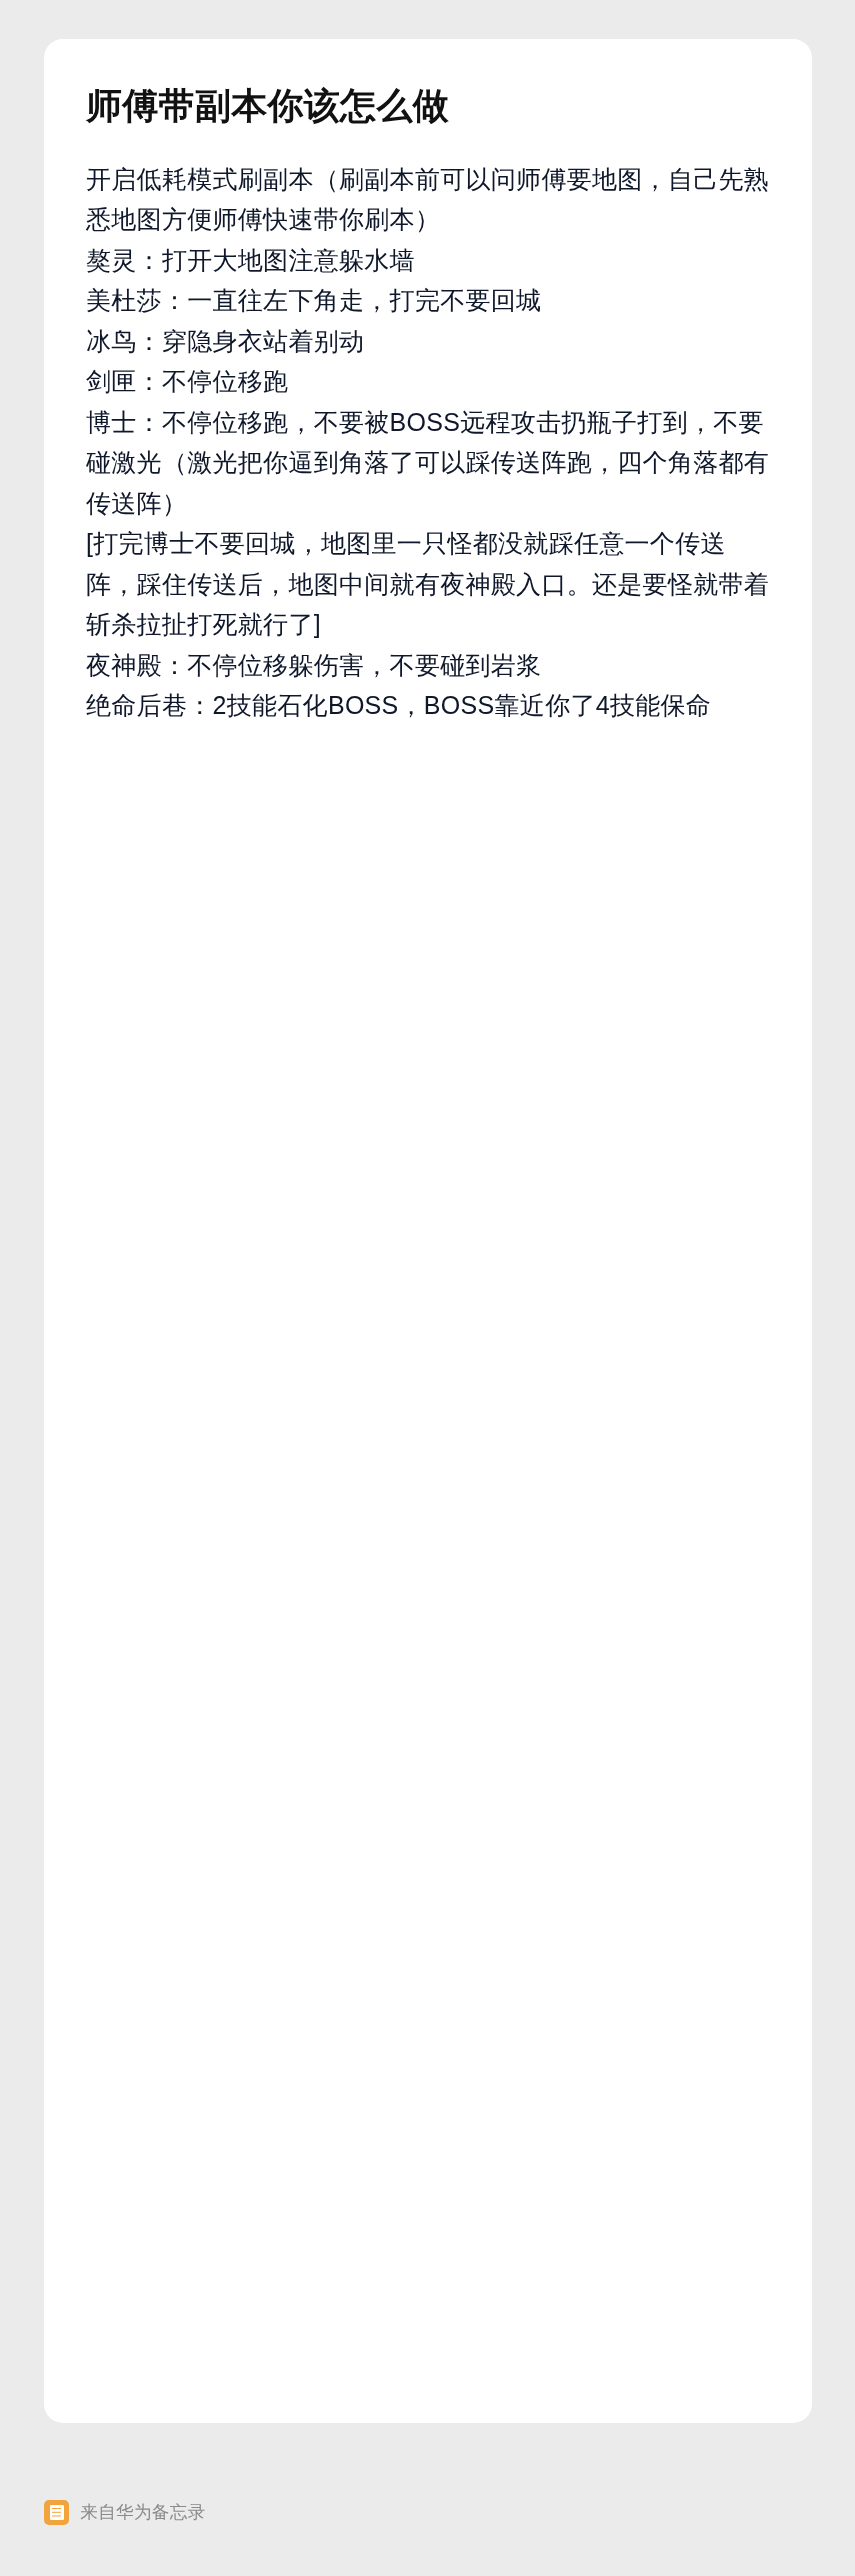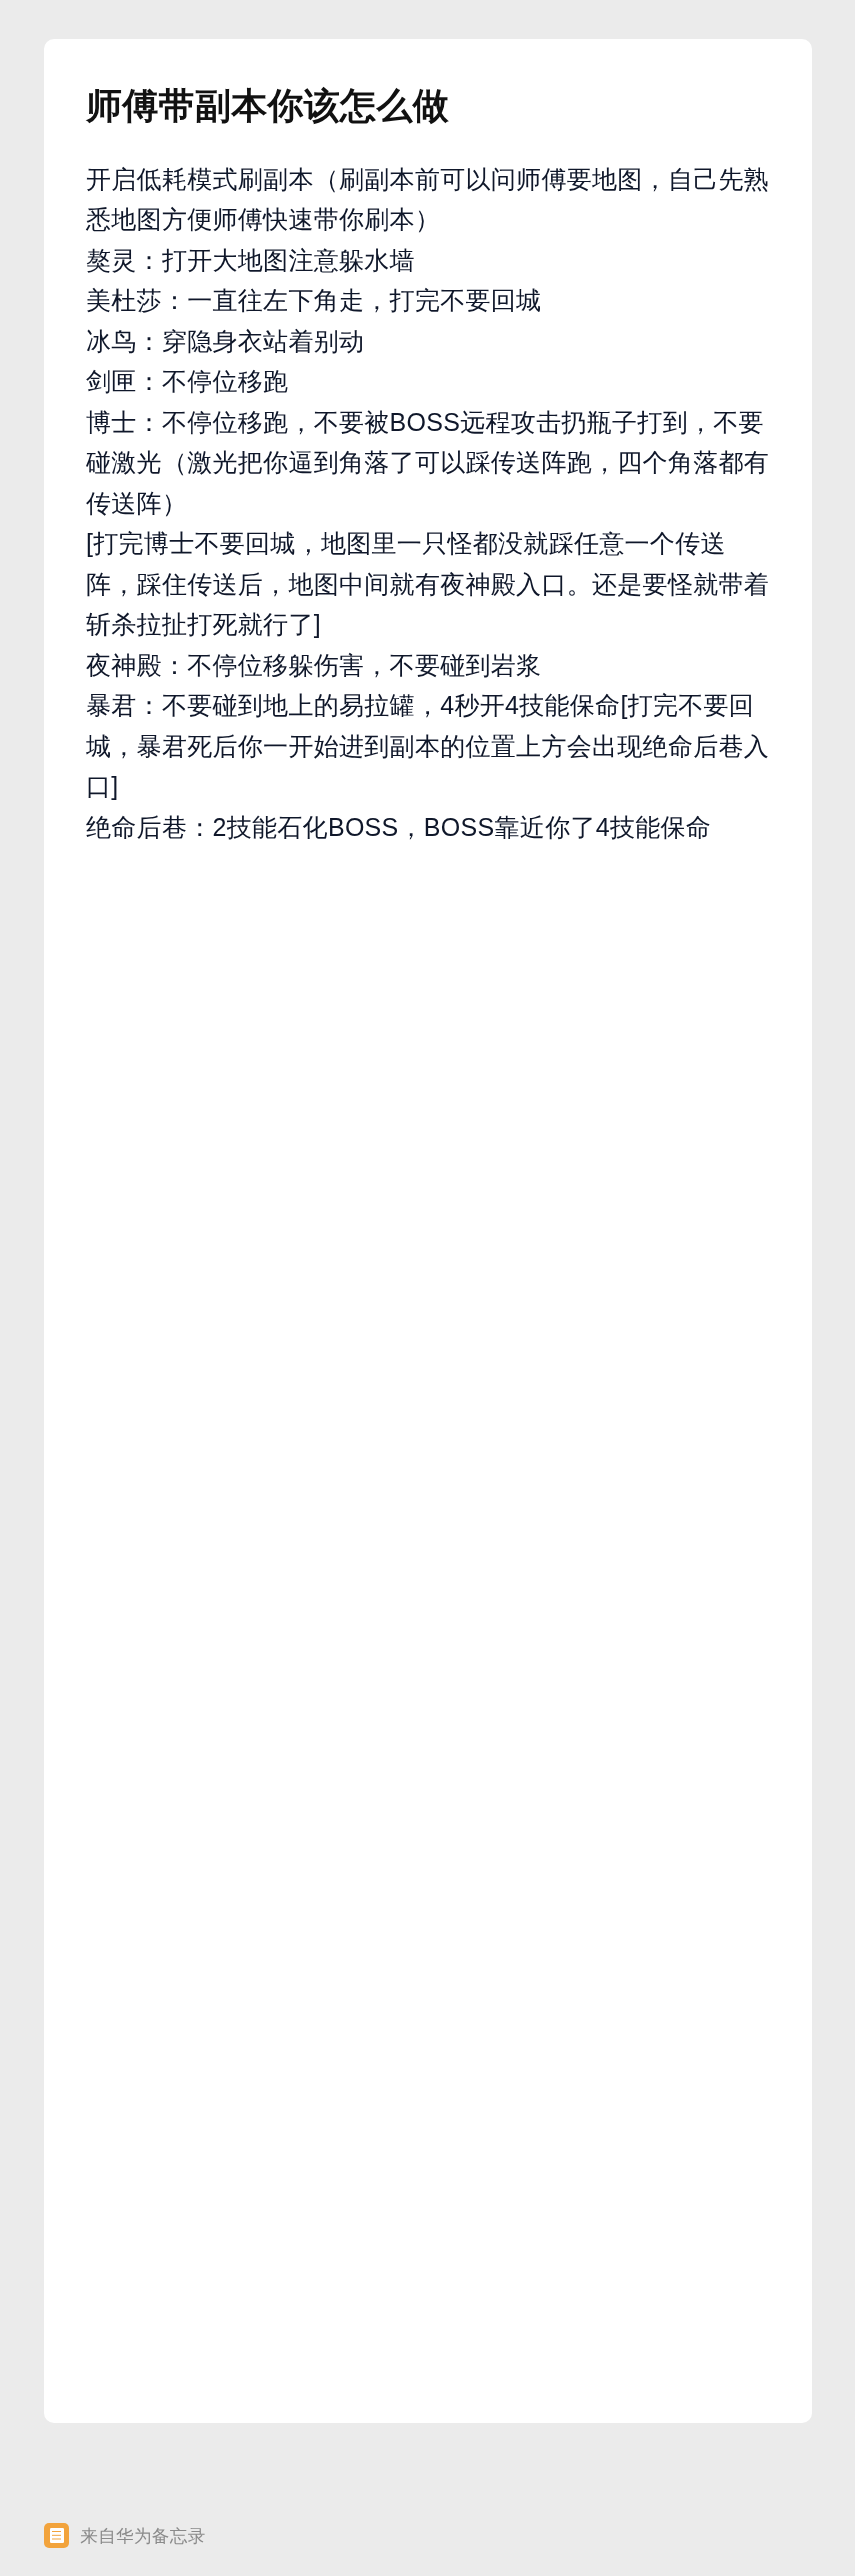--- a/index.html
+++ b/index.html
@@ -11,21 +11,21 @@
   .page {
     width: 856px;
     min-height: 2576px;
     background: #ebebeb;
     position: relative;
     box-sizing: border-box;
     padding: 39px 44px 0 44px;
   }
   .card {
     background: #ffffff;
-    border-radius: 10px;
+    border-radius: 19px;
     box-sizing: border-box;
     padding: 44px 42px 80px 42px;
     min-height: 2384px;
   }
   .note-title {
     font-size: 36px;
     font-weight: bold;
     color: #111111;
     line-height: 1.3;
     margin: 0 0 29px 0;
@@ -45,21 +45,21 @@
   .gap-lg { margin-top: 35px; }
   .gap-sm { margin-top: 0px; }
 
   .footer {
     position: absolute;
     left: 44px;
     right: 44px;
     bottom: 28px;
     height: 48px;
     display: flex;
-    align-items: flex-end;
+    align-items: flex-start;
     gap: 11.3px;
   }
   .footer-icon {
     width: 25px;
     height: 25px;
     border-radius: 5px;
     background: #f2a33c;
     position: relative;
     flex: none;
   }
@@ -98,21 +98,20 @@
     <h1 class="note-title">师傅带副本你该怎么做</h1>
 
     <p class="para">开启低耗模式刷副本（刷副本前可以问师傅要地图，自己先熟悉地图方便师傅快速带你刷本）</p>
     <p class="para gap-lg">獒灵：打开大地图注意躲水墙</p>
     <p class="para gap-lg">美杜莎：一直往左下角走，打完不要回城</p>
     <p class="para gap-lg">冰鸟：穿隐身衣站着别动</p>
     <p class="para gap-lg">剑匣：不停位移跑</p>
     <p class="para gap-lg">博士：不停位移跑，不要被BOSS远程攻击扔瓶子打到，不要碰激光（激光把你逼到角落了可以踩传送阵跑，四个角落都有传送阵）</p>
     <p class="para gap-sm">[打完博士不要回城，地图里一只怪都没就踩任意一个传送阵，踩住传送后，地图中间就有夜神殿入口。还是要怪就带着斩杀拉扯打死就行了]</p>
     <p class="para gap-sm">夜神殿：不停位移躲伤害，不要碰到岩浆</p>
-    <p class="para gap-lg">暴君：不要碰到地上的易拉罐，4秒开4技能保命[打完不要回城，暴君死后你一开始进到副本的位置上方会出现绝命后巷入口]</p>
     <p class="para gap-sm">绝命后巷：2技能石化BOSS，BOSS靠近你了4技能保命</p>
   </div>
 
   <div class="footer">
     <span class="footer-icon"></span>
     <span class="footer-text">来自华为备忘录</span>
   </div>
 
 </div>
 

